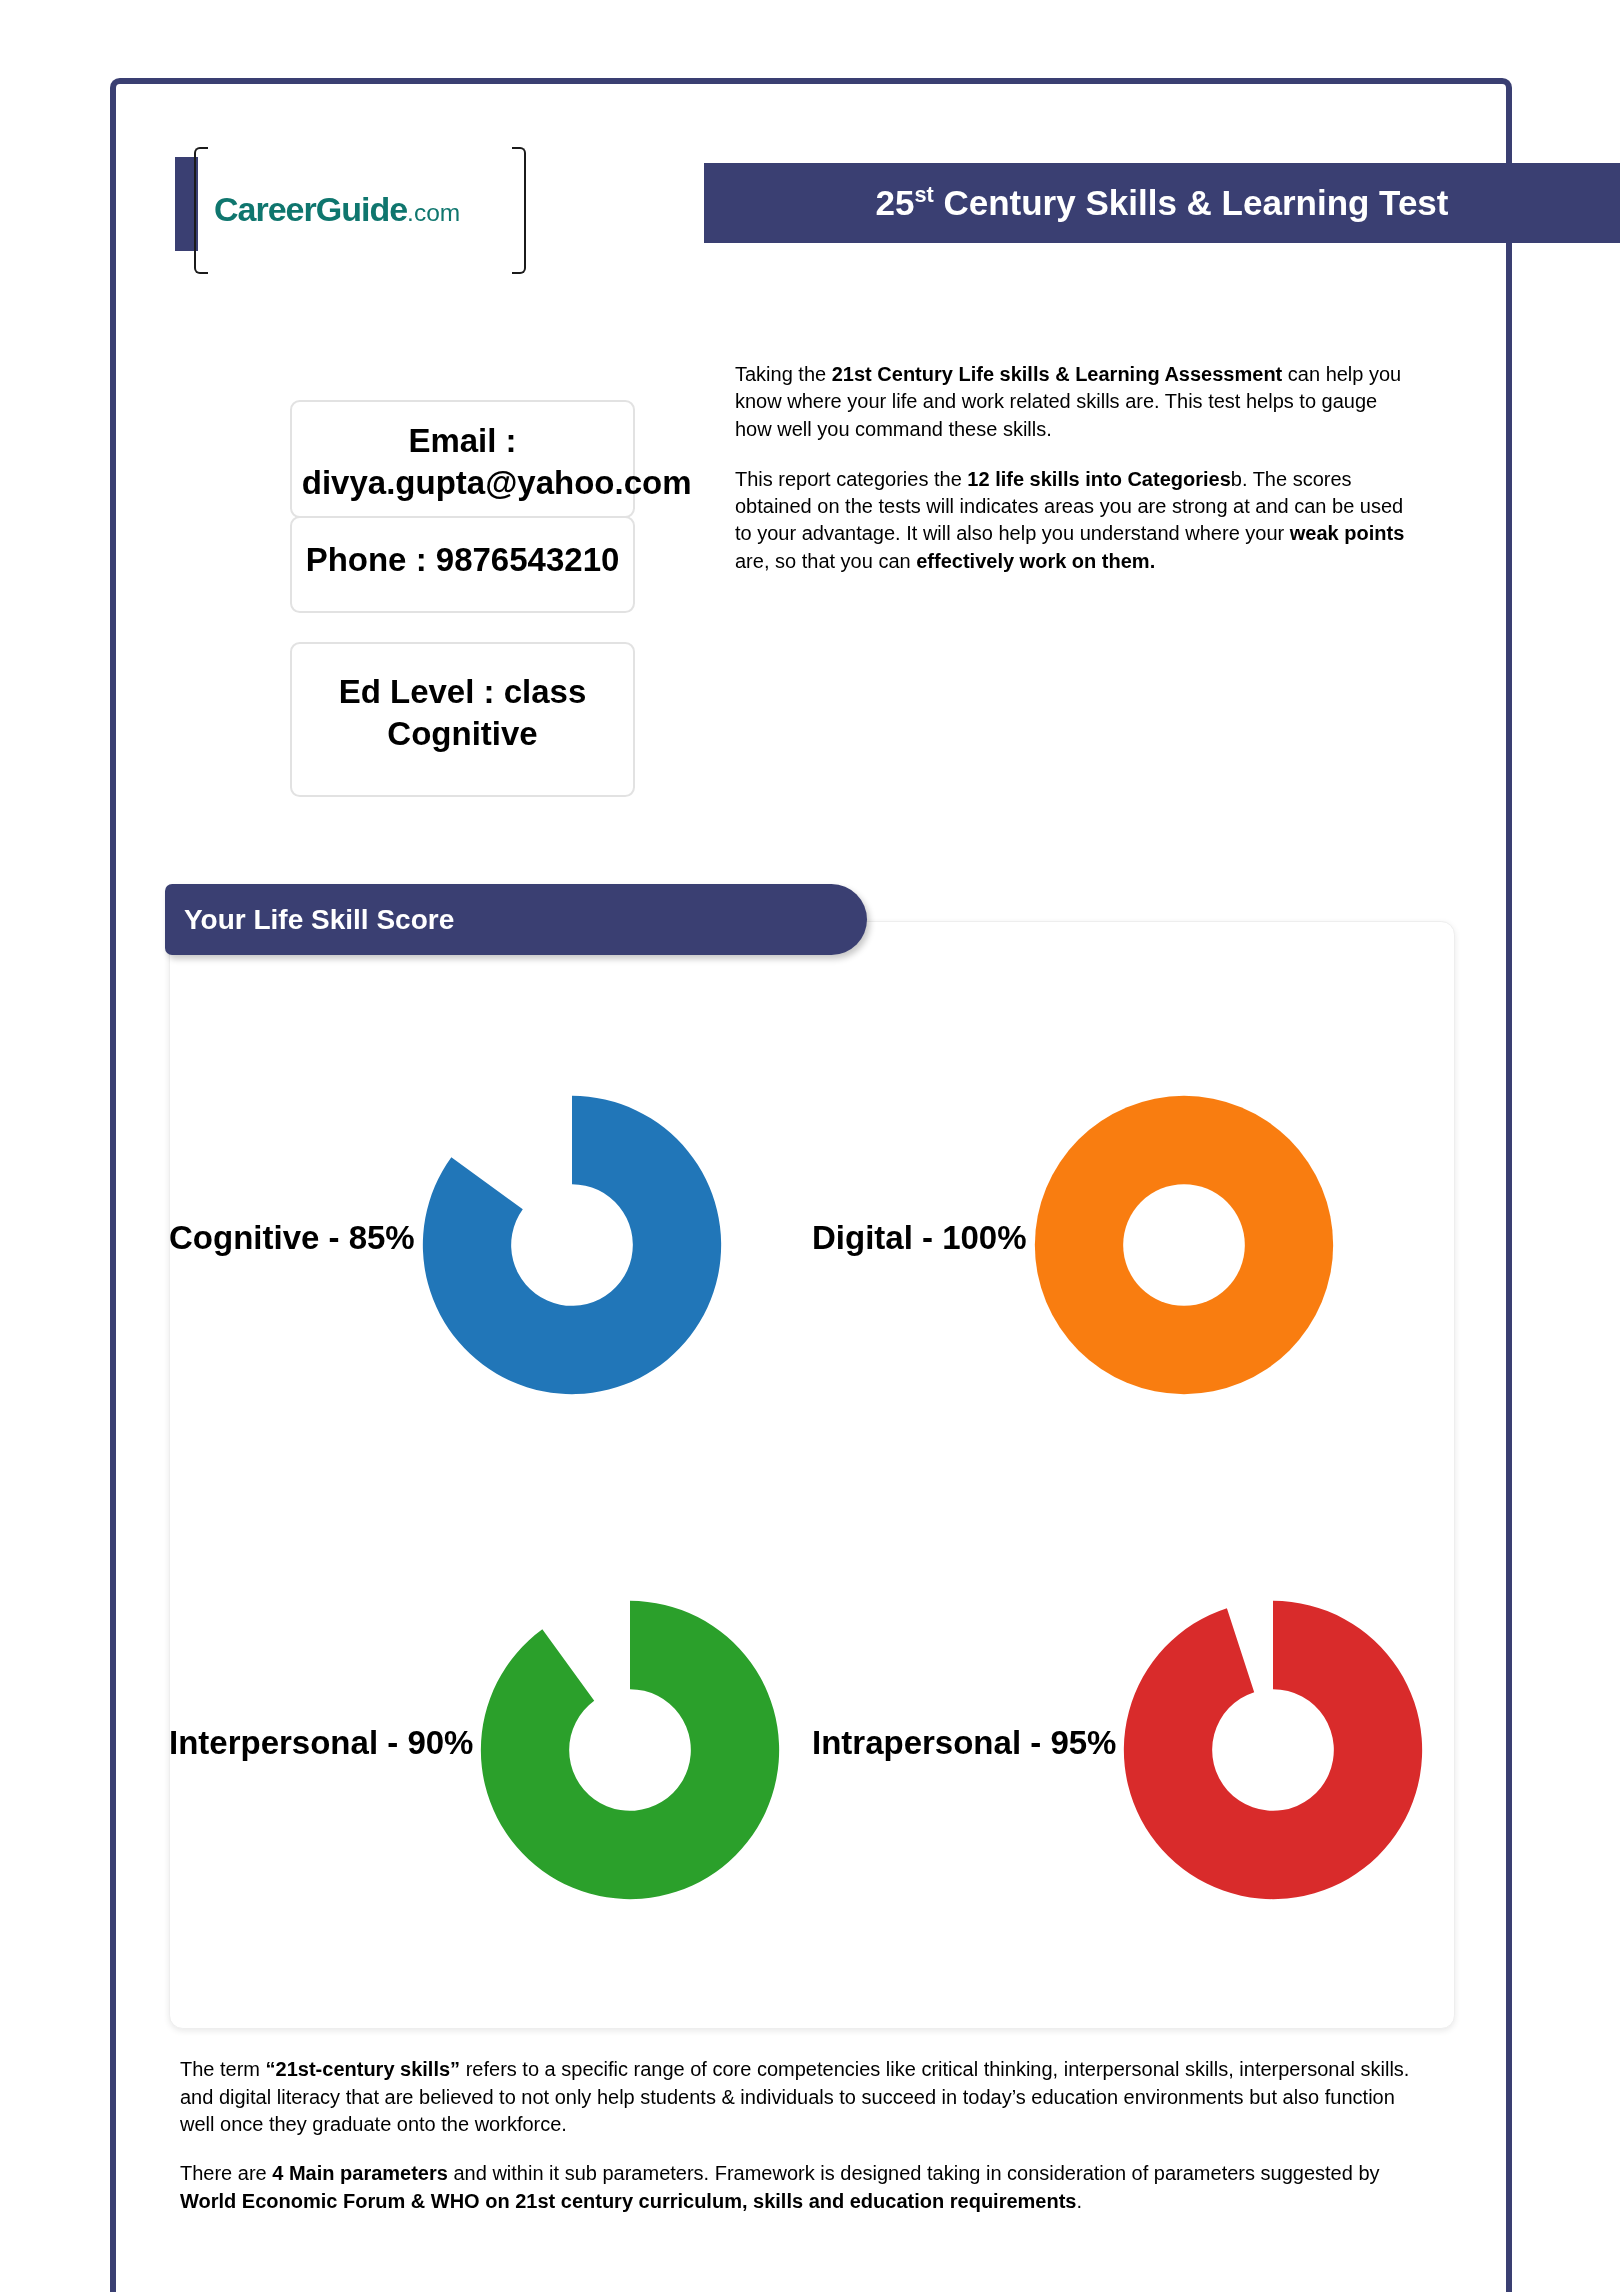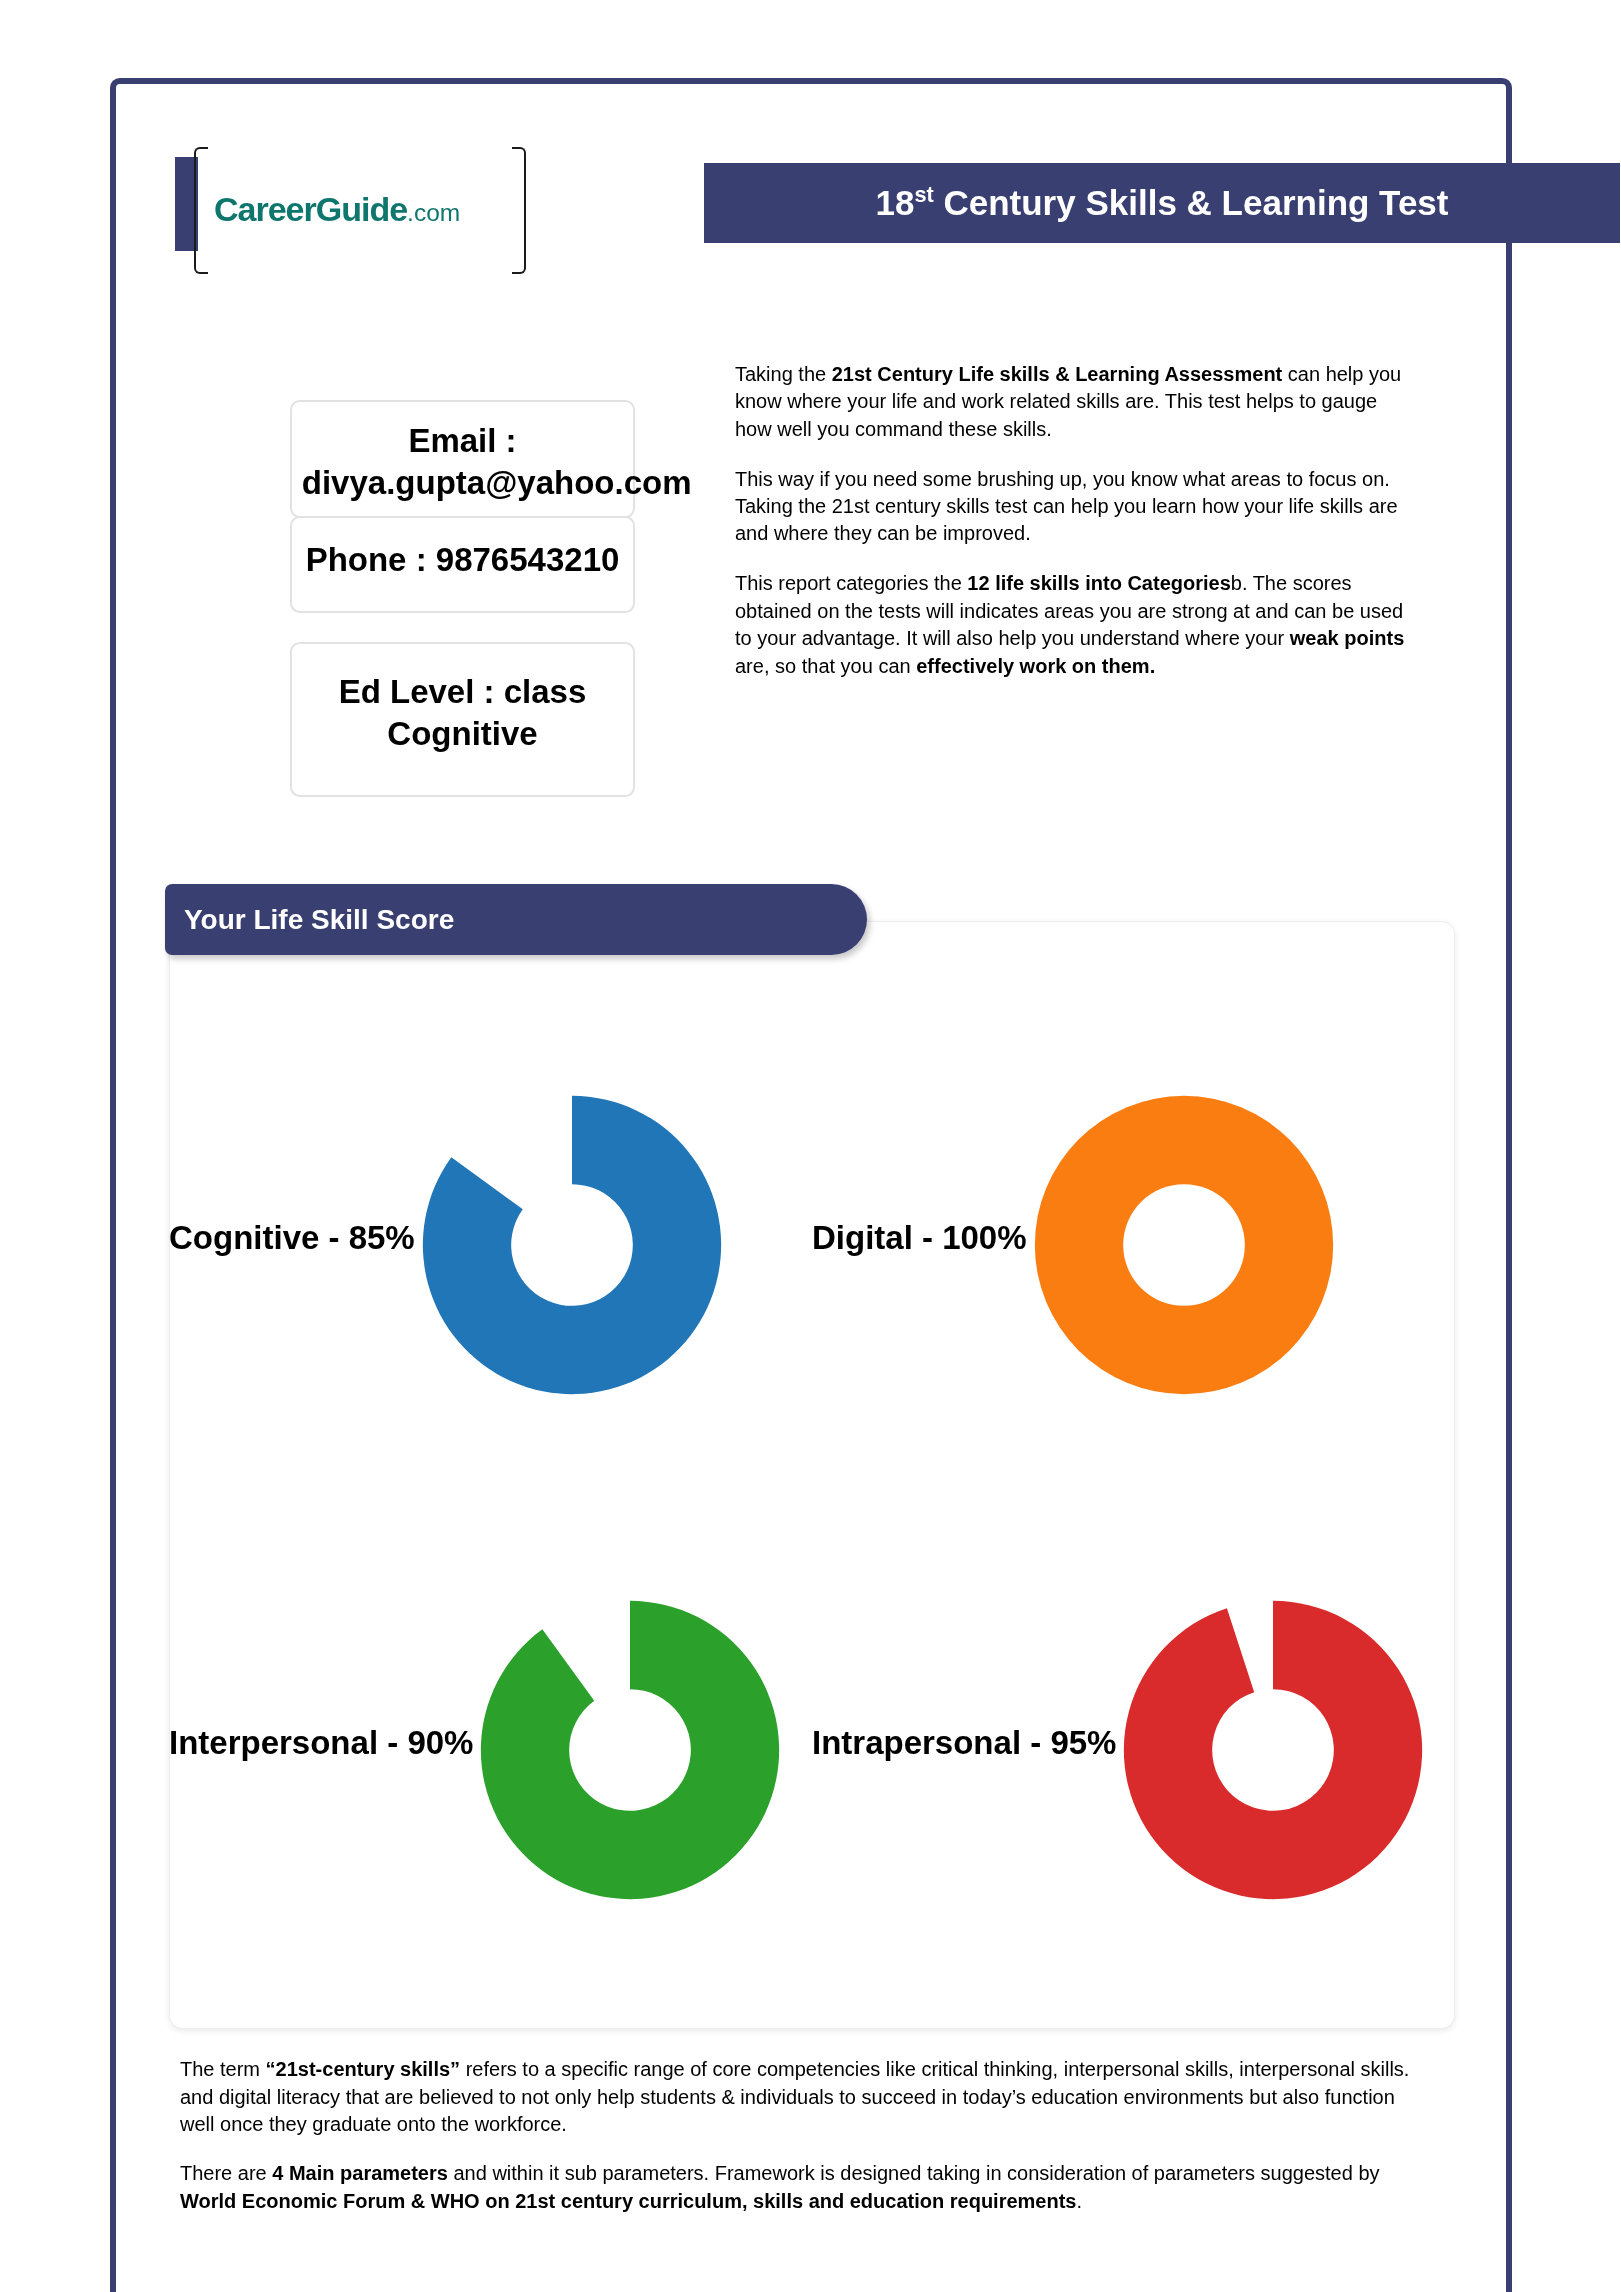--- a/index.html
+++ b/index.html
@@ -235,42 +235,41 @@
   <div class="header-row">
 
     <div class="logo-block">
       <div class="logo-accent"></div>
       <div class="logo-bracket-l"></div>
       <div class="logo-bracket-r"></div>
       <div class="logo-text"><span>CareerGuide</span><span class="dotcom">.com</span></div>
     </div>
 
     <div class="title-bar">
-      <div class="title-text"><span>18</span><sup>st</sup><span> Century Skills &amp; Learning Test</span></div>
+      <div class="title-text"><span>25</span><sup>st</sup><span> Century Skills &amp; Learning Test</span></div>
     </div>
 
   </div>
 
   <div class="info-col">
     <div class="info-box email">
       <div>Email :</div>
       <div>divya.gupta@yahoo.com</div>
     </div>
     <div class="info-box phone">
       <div>Phone : 9876543210</div>
     </div>
     <div class="info-box edlevel">
       <div>Ed Level : class</div>
       <div>Cognitive</div>
     </div>
   </div>
 
   <div class="intro">
     <p><span>Taking the </span><b>21st Century Life skills &amp; Learning Assessment</b><span> can help you know where your life and work related skills are. This test helps to gauge how well you command these skills.</span></p>
-    <p>This way if you need some brushing up, you know what areas to focus on. Taking the 21st century skills test can help you learn how your life skills are and where they can be improved.</p>
     <p><span>This report categories the </span><b>12 life skills into Categories</b><span>b. The scores obtained on the tests will indicates areas you are strong at and can be used to your advantage. It will also help you understand where your </span><b>weak points</b><span> are, so that you can </span><b>effectively work on them.</b></p>
   </div>
 
   <div class="score-card"></div>
 
   <div class="score-banner">
     <span class="score-banner-text">Your Life Skill Score</span>
   </div>
 
   <div class="donut-grid" id="donut-grid">

